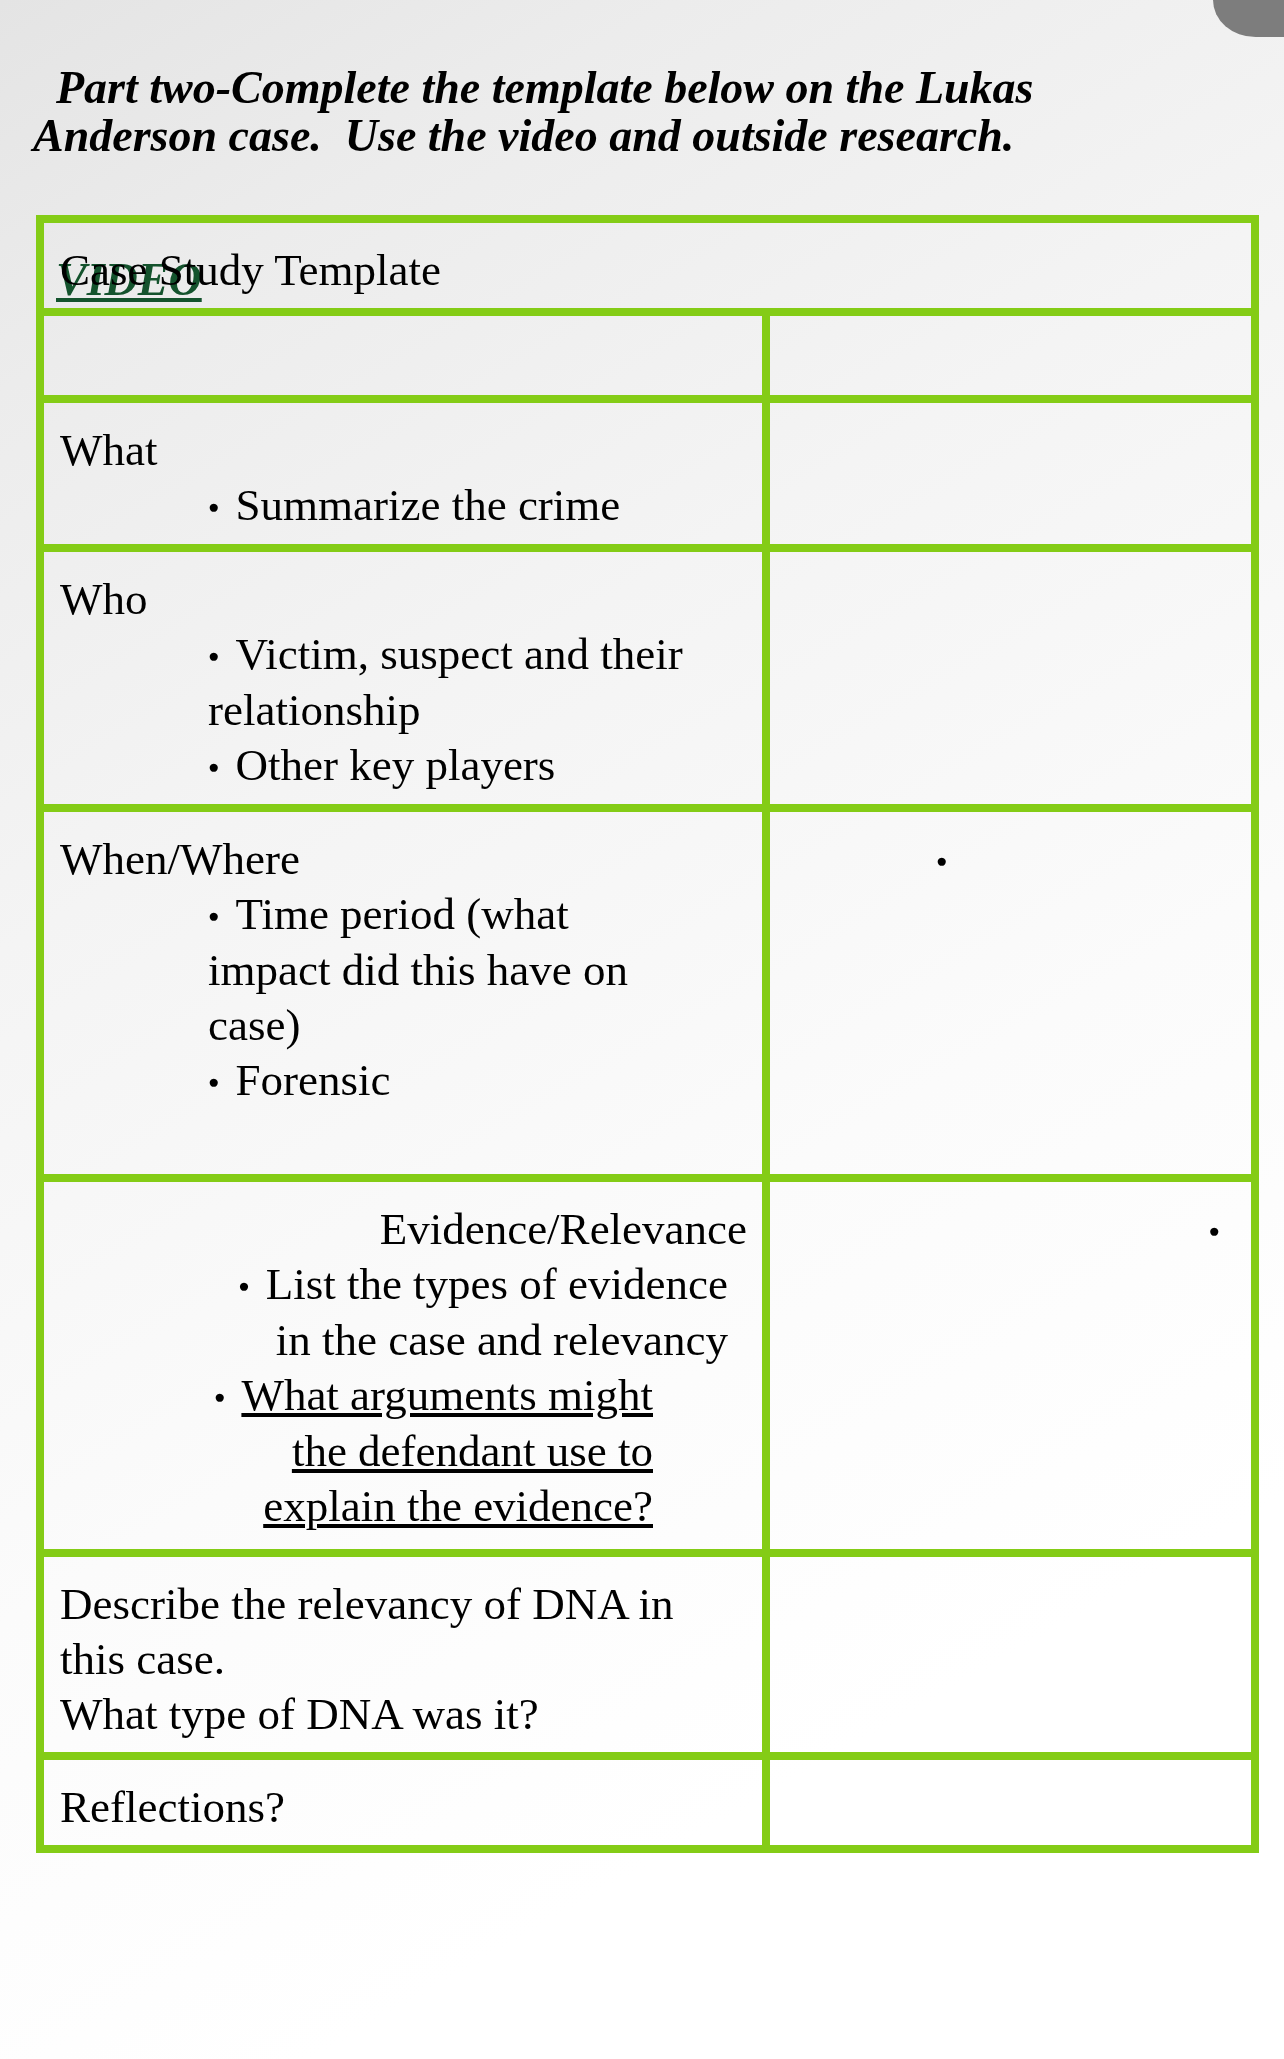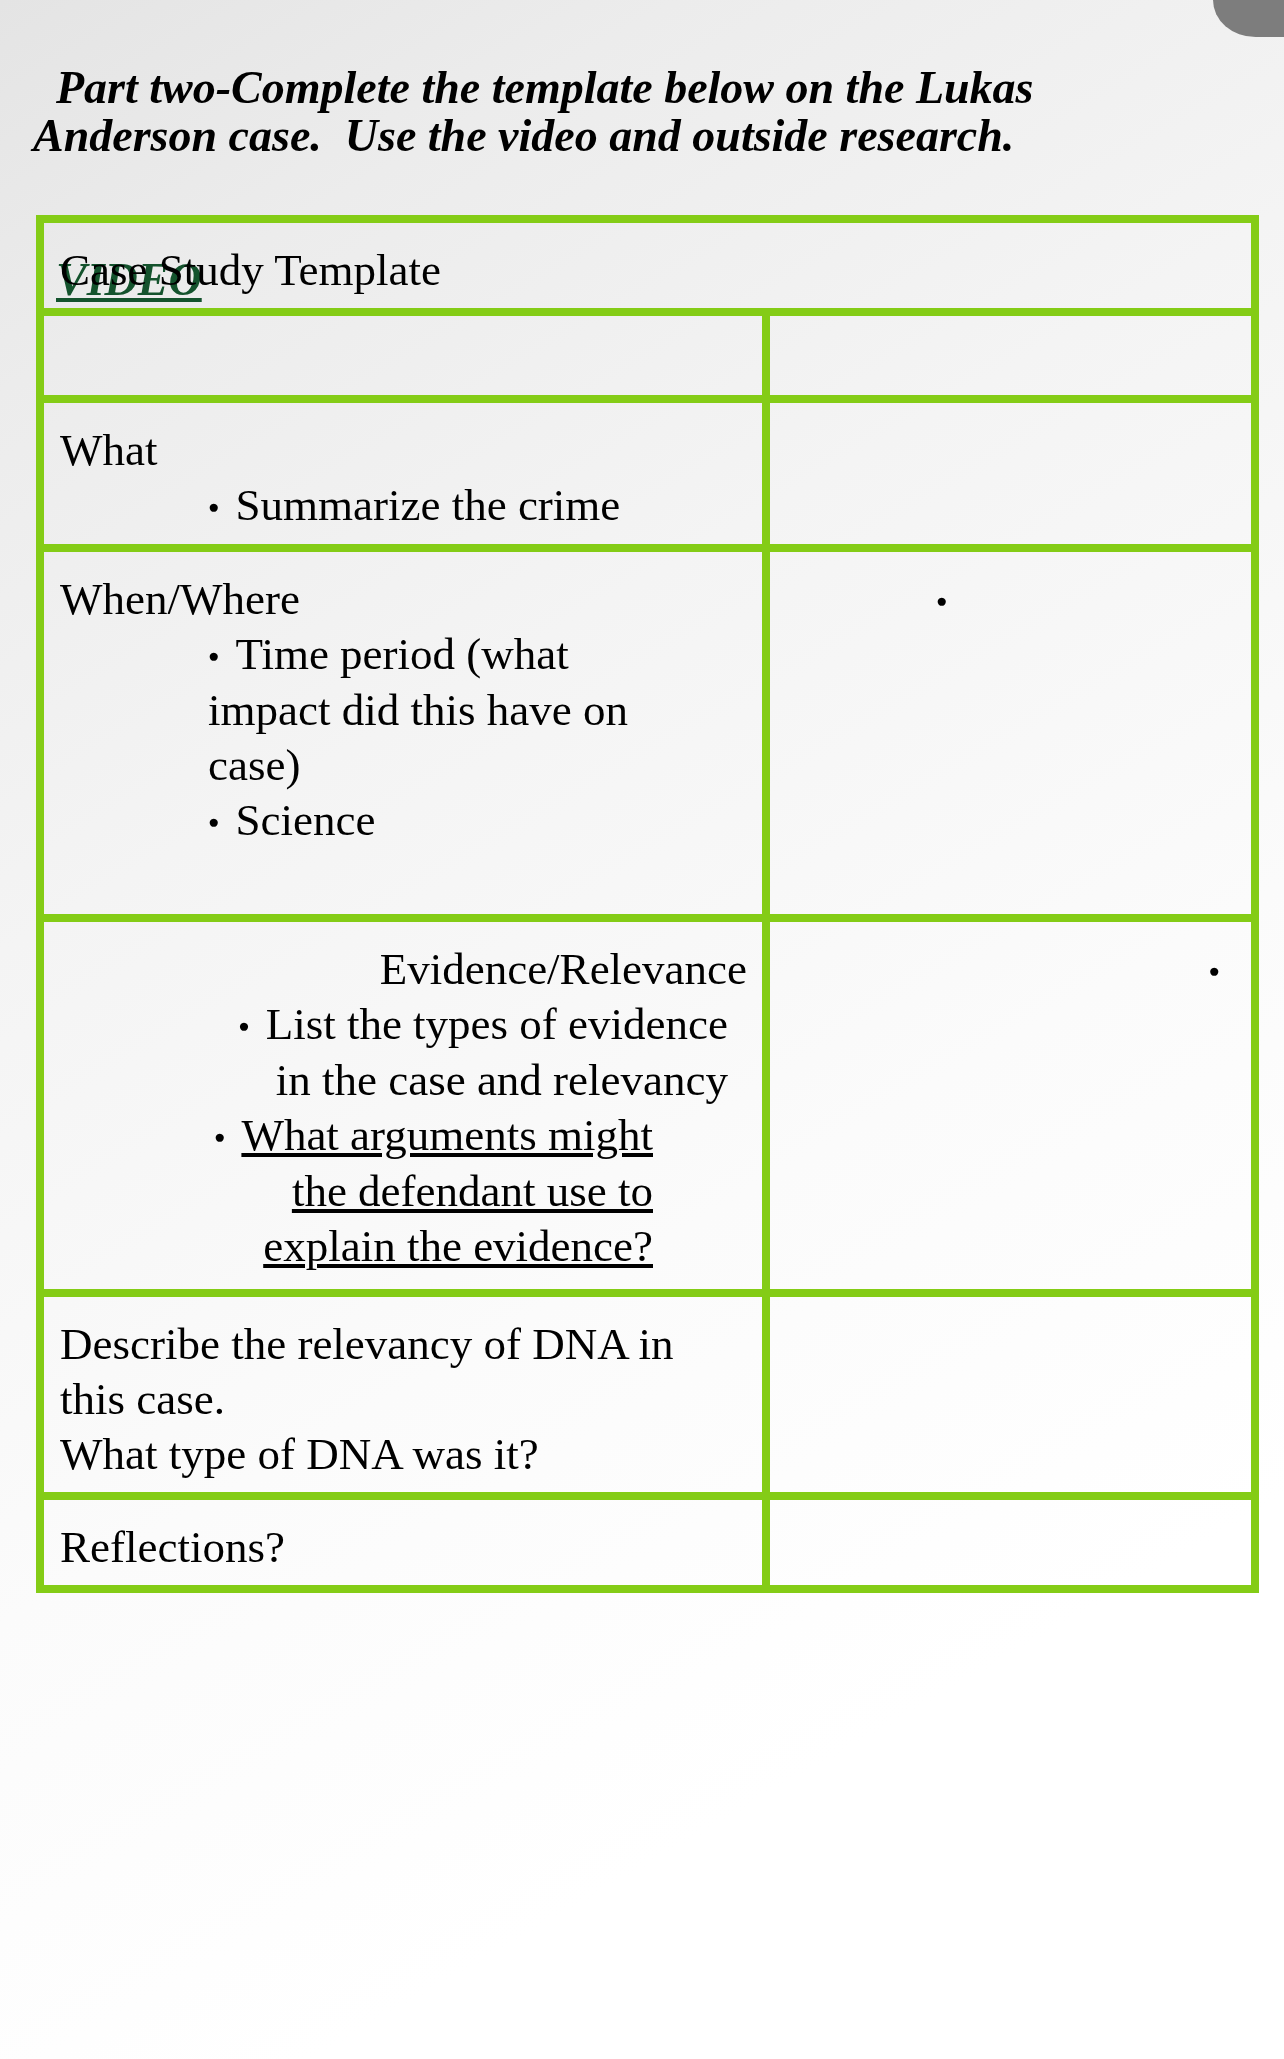--- a/index.html
+++ b/index.html
@@ -96,26 +96,34 @@
   </tr>
 
   <tr class="r3">
     <td>
       <div>What</div>
       <div class="bullet-item b0"><span class="dot">●</span><span>Summarize the crime</span></div>
     </td>
     <td></td>
   </tr>
 
+  <tr class="r4">
+    <td>
+      <div>Who</div>
+      <div class="bullet-item b0"><span class="dot">●</span><span>Victim, suspect and their relationship</span></div>
+      <div class="bullet-item b1"><span class="dot">●</span><span>Other key players</span></div>
+    </td>
+    <td></td>
+  </tr>
 
   <tr class="r5">
     <td>
       <div>When/Where</div>
       <div class="bullet-item b0"><span class="dot">●</span><span>Time period (what impact did this have on case)</span></div>
-      <div class="bullet-item b1"><span class="dot">●</span><span>Science</span></div>
+      <div class="bullet-item b1"><span class="dot">●</span><span>Forensic</span></div>
     </td>
     <td>
       <div class="r-bullet"><span class="dot">●</span></div>
     </td>
   </tr>
 
   <tr class="r6">
     <td>
       <div>Evidence/Relevance</div>
       <div class="bullet-item b0"><span class="dot">●</span><span>List the types of evidence in the case and relevancy</span></div>

